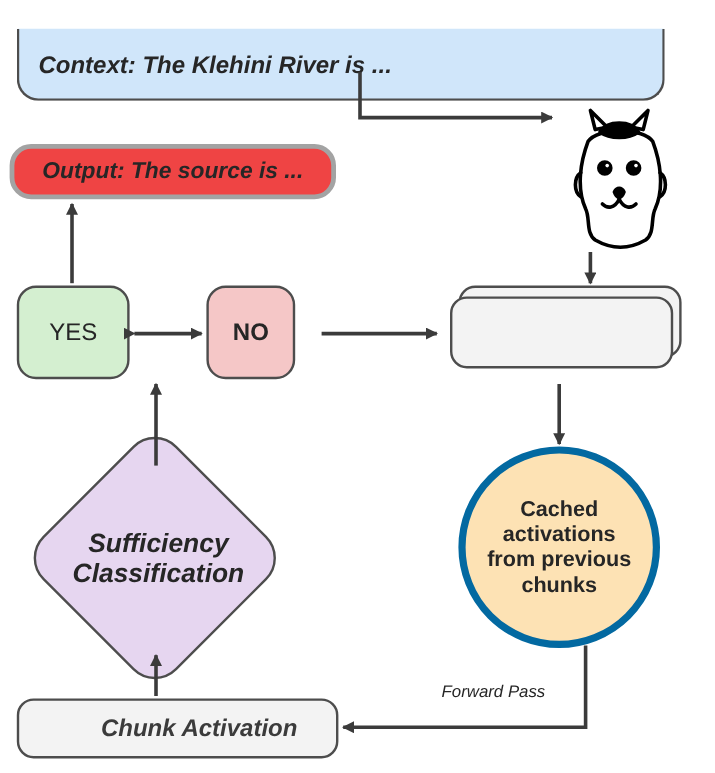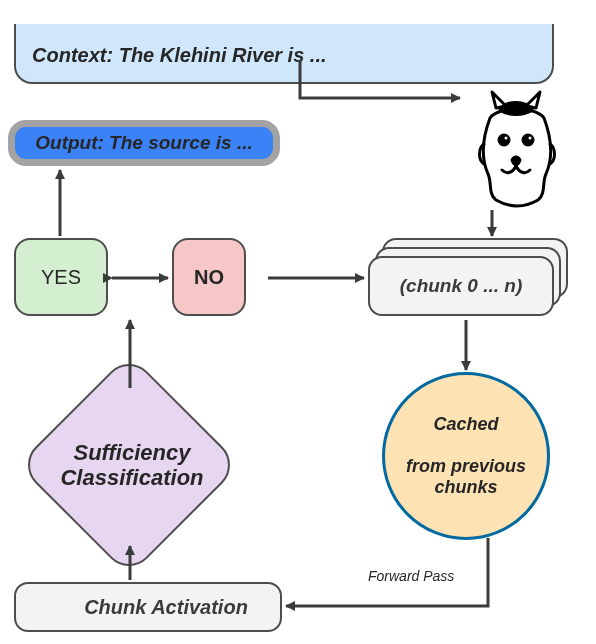--- a/index.html
+++ b/index.html
@@ -30,22 +30,22 @@
     justify-content: flex-start;
     font-style: italic;
     font-size: 20px;
     font-weight: bold;
     color: #262626;
     margin-top: 24px;
   }
   
   .output-box {
     left: 8px; top: 120px; width: 272px; height: 46px;
-    background: #3b82f6;
-    border: 7px solid #a3a3a3;
+    background: #ef4444;
+    border: 4px solid #a3a3a3;
     border-radius: 18px;
     padding: 4px 10px;
     font-style: italic;
     font-size: 19px;
     font-weight: bold;
     color: #262626;
   }
   
   .yes-box {
     left: 14px; top: 238px; width: 94px; height: 78px;
@@ -100,23 +100,23 @@
   .diamond-text {
     position: absolute; left: -20px; top: 70px; width: 200px;
     text-align: center;
     font-style: italic; font-weight: bold; font-size: 22px;
     color: #262626; line-height: 1.15;
   }
   
   .circle-box {
     left: 382px; top: 372px; width: 168px; height: 168px;
     background: #fde2b4;
-    border: 3px solid #0369a1;
+    border: 6px solid #0369a1;
     border-radius: 50%;
-    font-style: italic; font-weight: bold; font-size: 18px; color: #262626;
+    font-weight: bold; font-size: 18px; color: #262626;
     line-height: 1.18;
     padding: 6px;
   }
   
   .chunk-act-box {
     left: 14px; top: 582px; width: 268px; height: 50px;
     background: #f3f3f3;
     border: 2px solid #4d4d4d;
     border-radius: 14px;
     font-style: italic; font-weight: bold; font-size: 20px; color: #3b3b3b; padding-left: 36px;
@@ -155,37 +155,34 @@
   <span>YES</span>
 </div>
 
 <div class="node no-box">
   <span>NO</span>
 </div>
 
 <div class="node chunk-stack">
   <div class="chunk-card c3"></div>
   <div class="chunk-card c2"></div>
-  <div class="chunk-card c1">
-    <span>(chunk 0 ... n)</span>
-  </div>
 </div>
 
 <div class="node diamond-wrap">
   <div class="diamond-shape"></div>
   <div class="diamond-text">
     <span>Sufficiency</span><br>
     <span>Classification</span>
   </div>
 </div>
 
 <div class="node circle-box">
   <div>
     <span>Cached</span><br>
-    <br>
+    <span>activations</span><br>
     <span>from previous</span><br>
     <span>chunks</span>
   </div>
 </div>
 
 <div class="node chunk-act-box">
   <span>Chunk Activation</span>
 </div>
 
 <div class="fwd-pass">Forward Pass</div>

